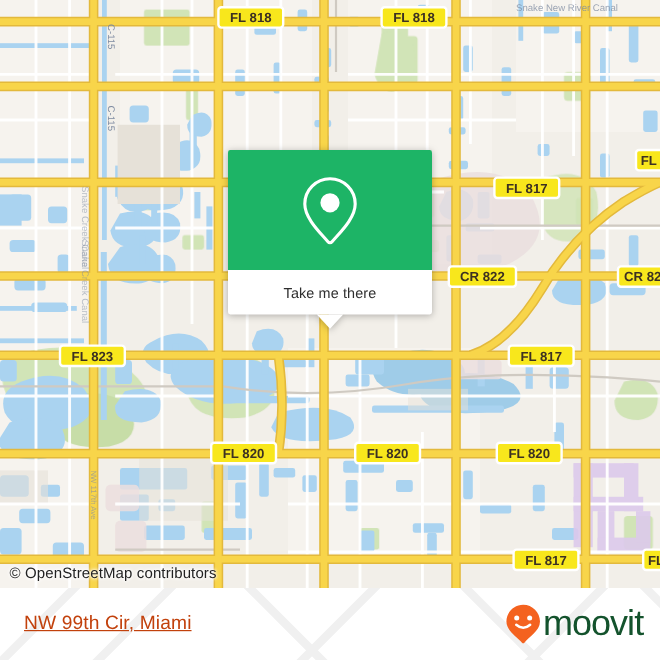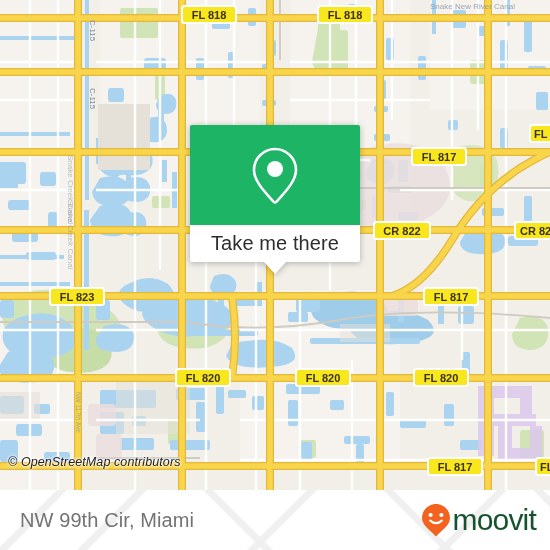--- a/index.html
+++ b/index.html
@@ -37,28 +37,27 @@
     left: 0; top: 0;
     width: 550px;
     height: 490px;
   }
   .map-svg { display: block; }
 
   
   .attribution {
     position: absolute;
     left: 8px;
-    top: 455px;
+    top: 471px;
     font-size: 12.5px;
     color: #222;
     letter-spacing: 0.1px;
     z-index: 40;
     white-space: nowrap;
     text-shadow: 0 0 2px #fff, 0 0 3px #fff, 0 0 4px #fff;
-    font-style: italic;
   }
 
   
   .poi-card {
     position: absolute;
     left: 190px;
     top: 125px;
     width: 170px;
     z-index: 50;
     filter: drop-shadow(0 1px 3px rgba(0,0,0,0.28));
@@ -74,21 +73,21 @@
   .poi-pin-icon { display: block; }
   .poi-card-bottom {
     height: 37px;
     background: #ffffff;
     border-radius: 0 0 2px 2px;
     display: flex;
     align-items: center;
     justify-content: center;
   }
   .poi-card-label {
-    font-size: 20px;
+    font-size: 12px;
     color: #2e2e2e;
     letter-spacing: 0.1px;
   }
   .poi-pointer {
     position: absolute;
     left: 50%;
     top: 137px;
     transform: translateX(-50%);
     width: 0; height: 0;
     border-left: 11px solid transparent;
@@ -111,25 +110,26 @@
     left: 0; top: -38px;
     width: 550px;
     height: 98px;
     opacity: 1;
   }
   .footer-title {
     position: absolute;
     left: 20px;
     top: 50%;
     transform: translateY(-50%);
-    font-size: 20px;
-    color: #737373;
+    font-size: 16px;
+    color: #c2410c;
     letter-spacing: 0.1px;
     white-space: nowrap;
     z-index: 3;
+    text-decoration: underline;
   }
   .footer-logo {
     position: absolute;
     right: 14px;
     top: 50%;
     transform: translateY(-50%);
     display: flex;
     align-items: center;
     z-index: 3;
   }

